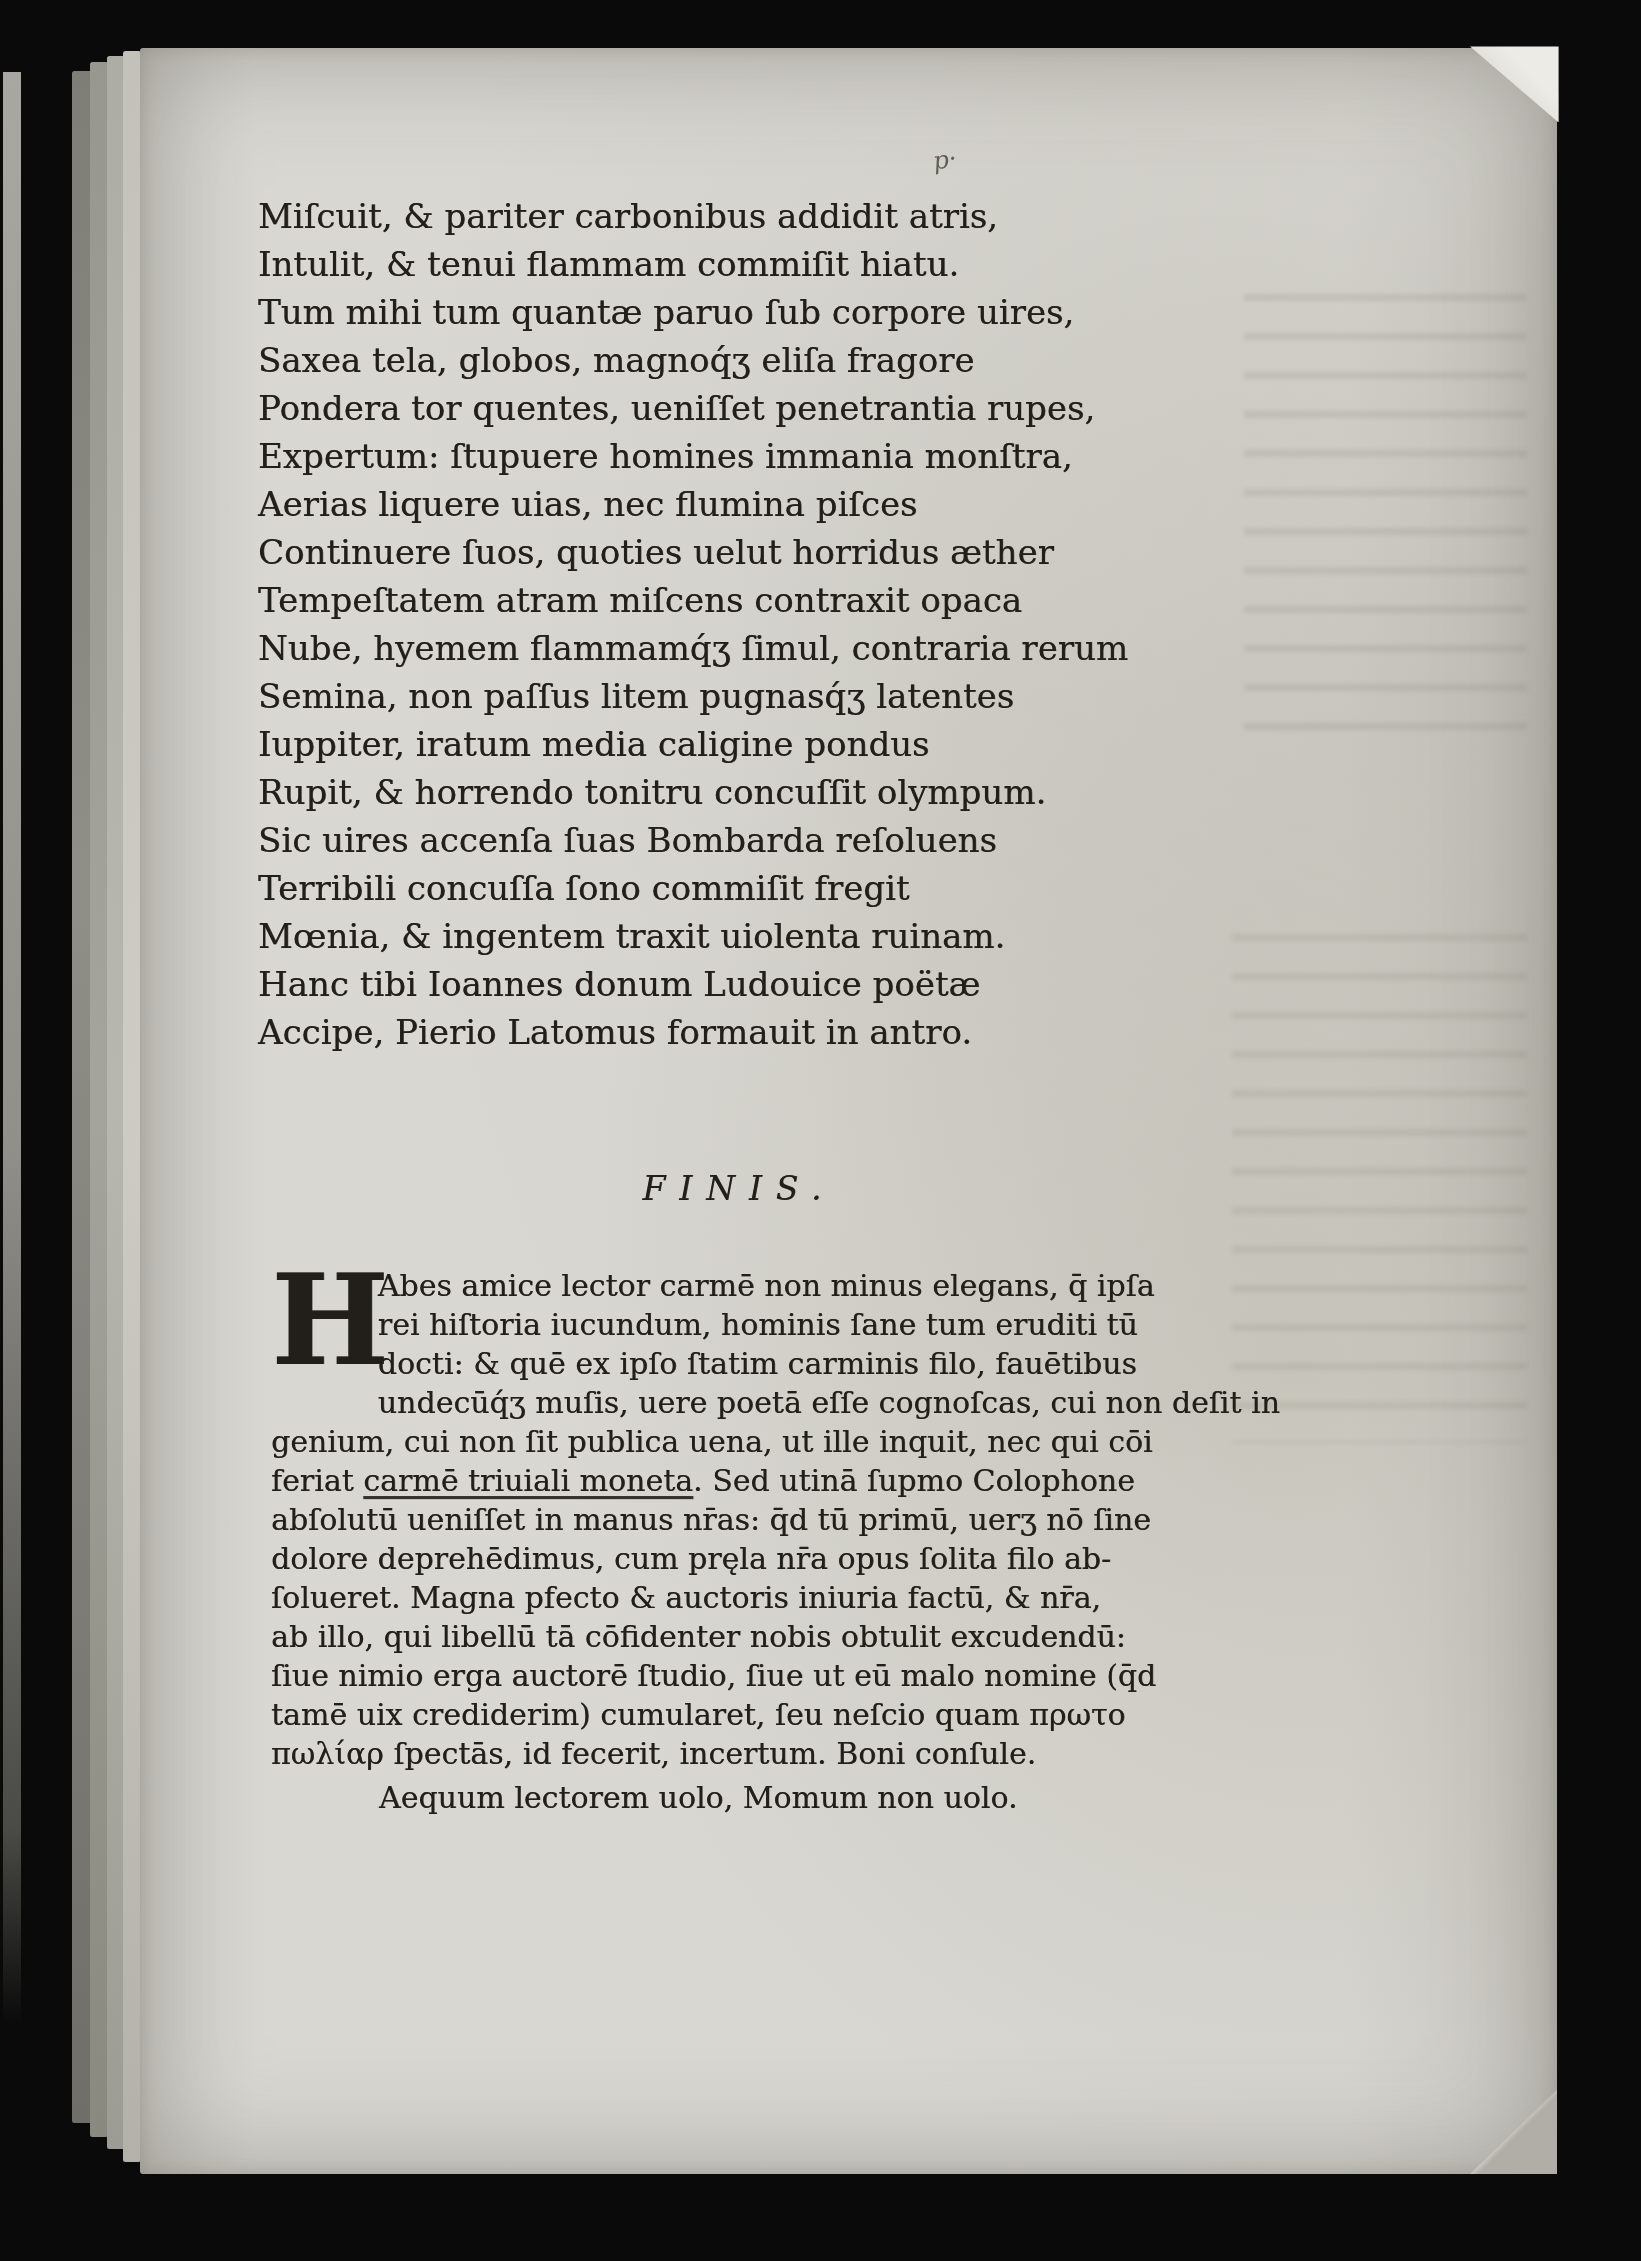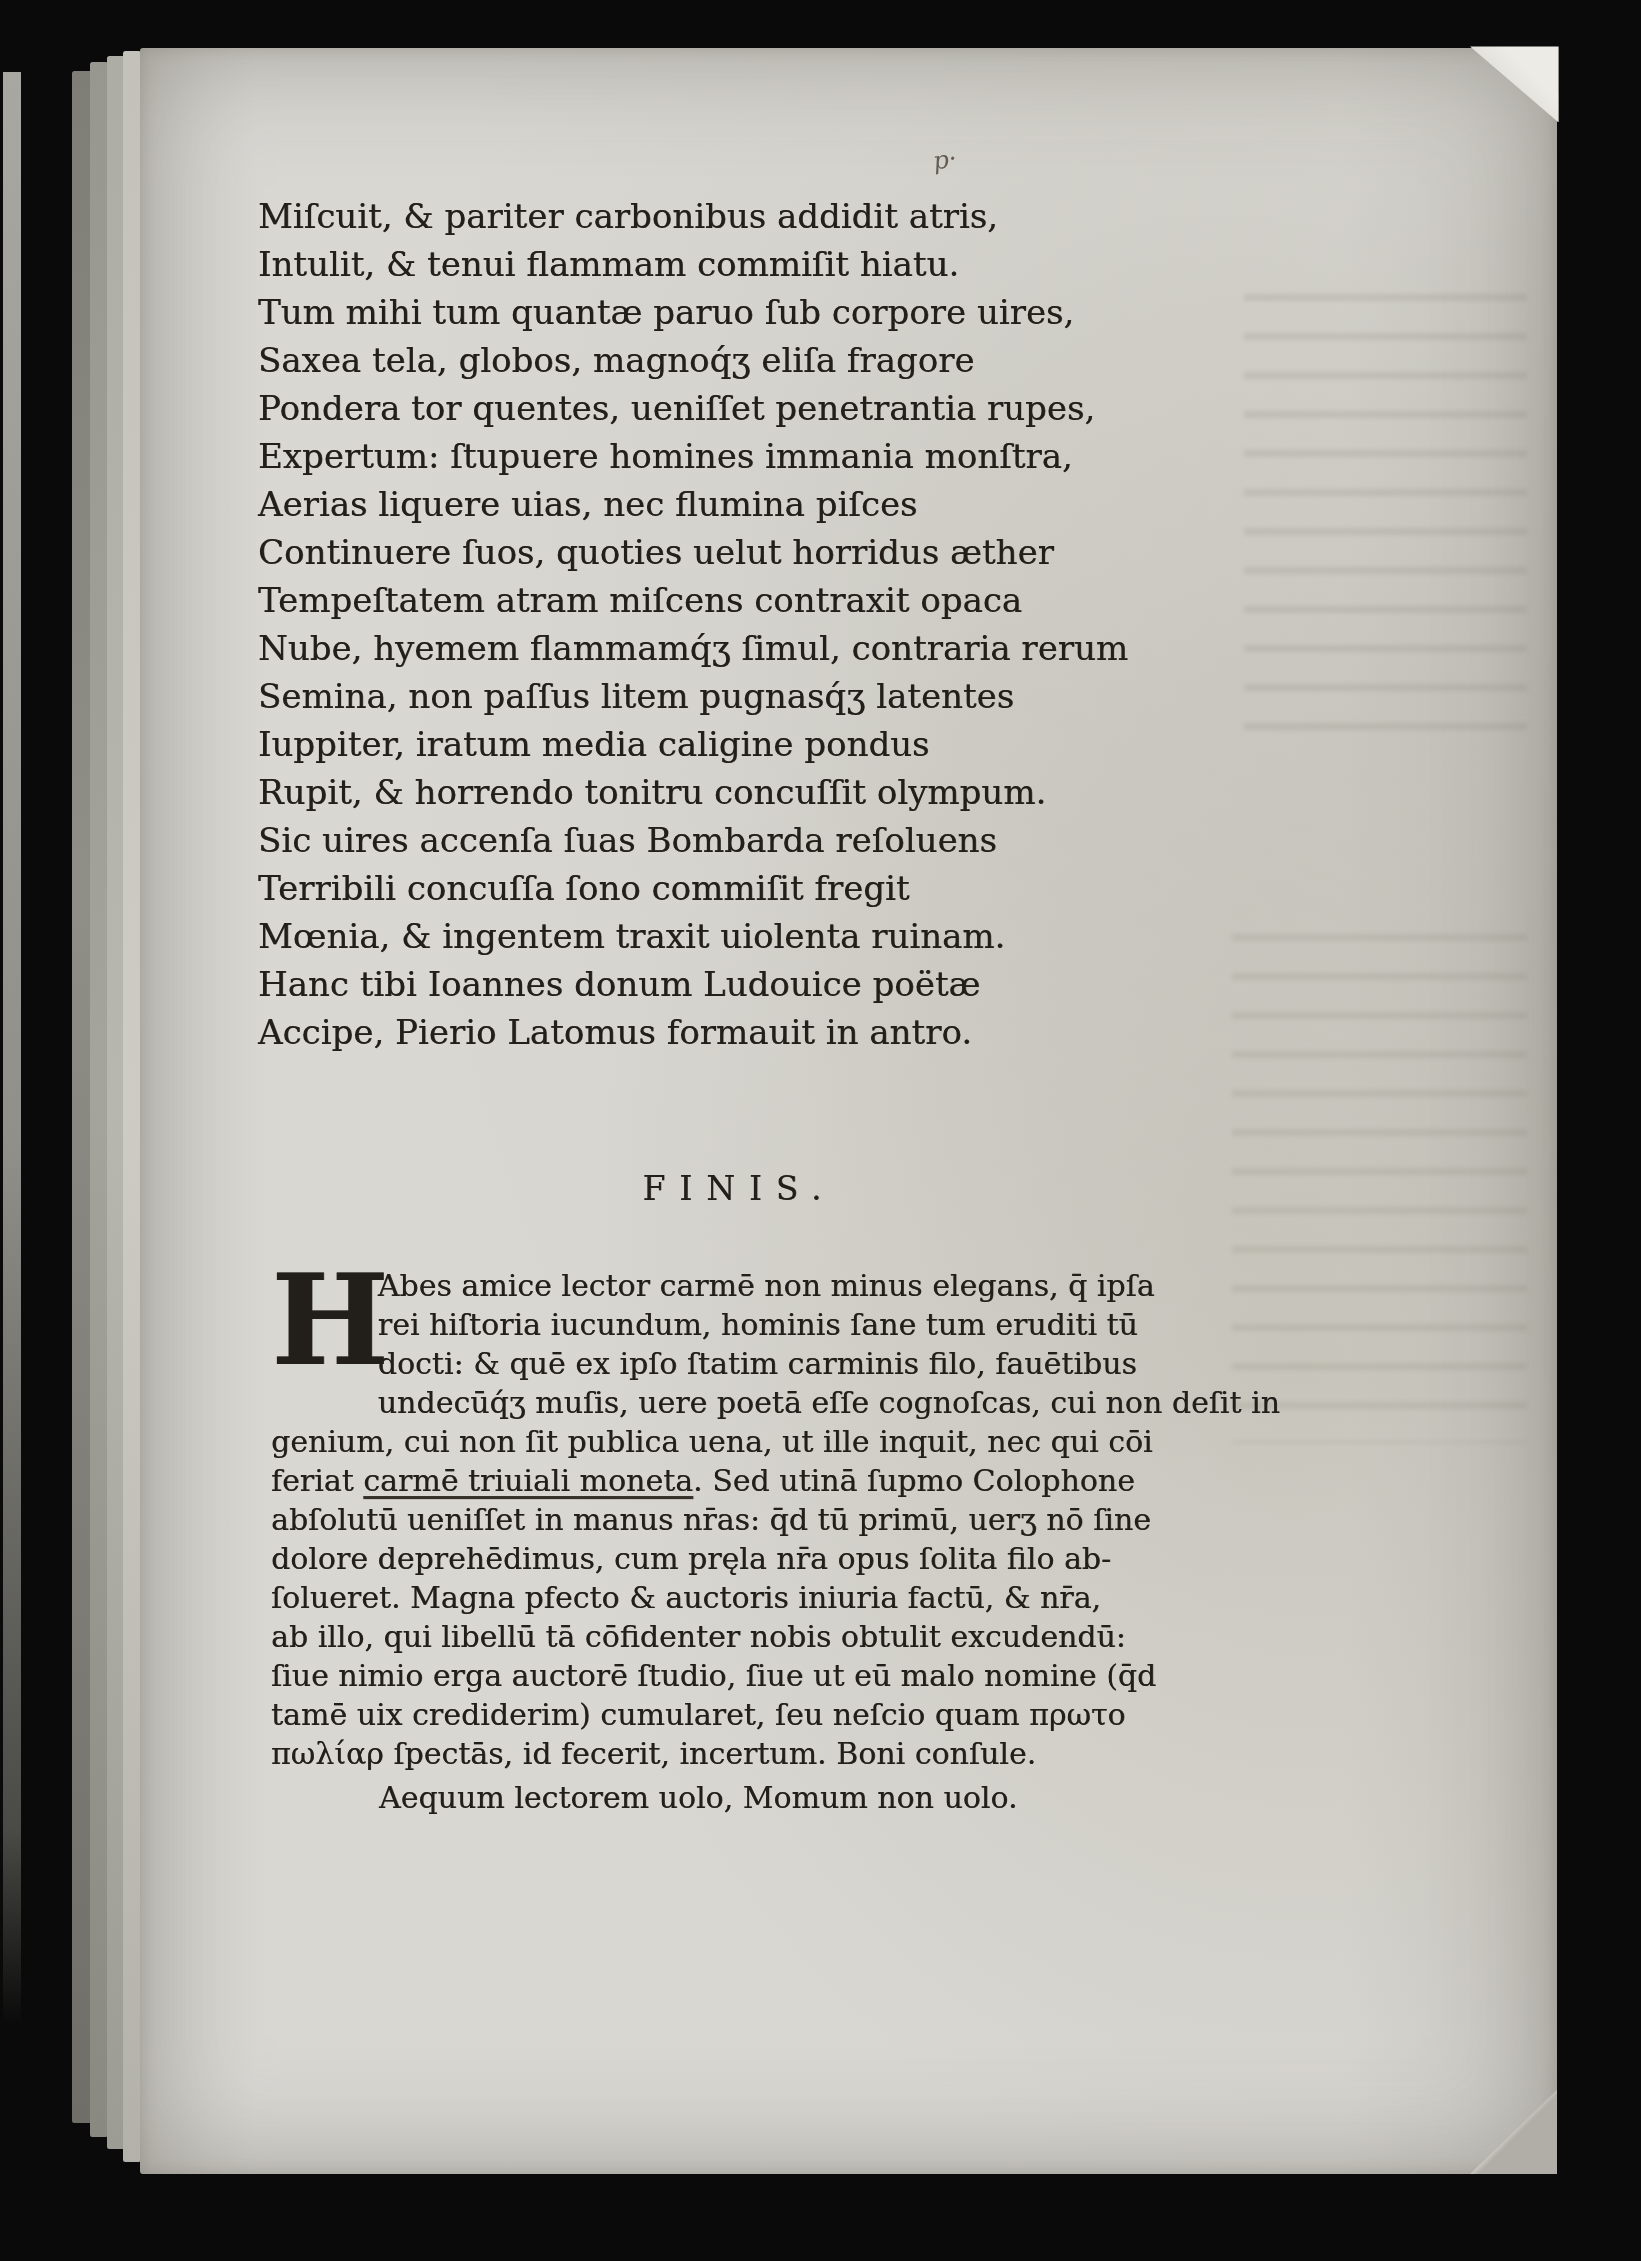--- a/index.html
+++ b/index.html
@@ -44,21 +44,21 @@
   .corner-cut{position:absolute; right:-0.8px; bottom:-0.8px; width:59px; height:56px;
     background:#0a0a0a; clip-path:polygon(100% 20%,100% 100%,24% 100%);}
   .dogear{position:absolute; right:0; bottom:0; width:87px; height:84px;
     background:linear-gradient(315deg,#b0aea7 0 46%,#c7c5bf 50%,#d3d2cd 100%);
     clip-path:polygon(100% 0,100% 100%,0 100%);}
 
   
   .ink{ text-shadow:0.4px 0.2px 0.3px rgba(30,26,20,0.65); }
   .poem{position:absolute; left:118px; top:144px; font-size:34px; line-height:48px; white-space:nowrap;}
   .finis{position:absolute; left:131px; top:1121px; width:936px; text-align:center;
-    font-size:33px; letter-spacing:0.42em;}
+    font-size:33px; letter-spacing:0.42em;font-style:italic;}
   .prose{position:absolute; left:131px; top:1218px; width:993px; font-size:30px; line-height:39px;}
   .pline{white-space:nowrap;}
   .dropcap{float:left; width:92px; height:117px; margin:3.3px 14.8px 0 0;
     font-size:125px; line-height:103px; font-weight:bold;}
   .ul{text-decoration:underline; text-decoration-thickness:2.9px; text-underline-offset:4.9px;
     text-decoration-color:rgba(45,38,30,0.8);}
   .closing{margin-top:4.9px; padding-left:108px; white-space:nowrap;}
   .mark{position:absolute; left:793px; top:97px; font-size:24.6px; font-style:italic;
     color:rgba(70,62,52,0.8); transform:rotate(-8deg);}
 </style>

